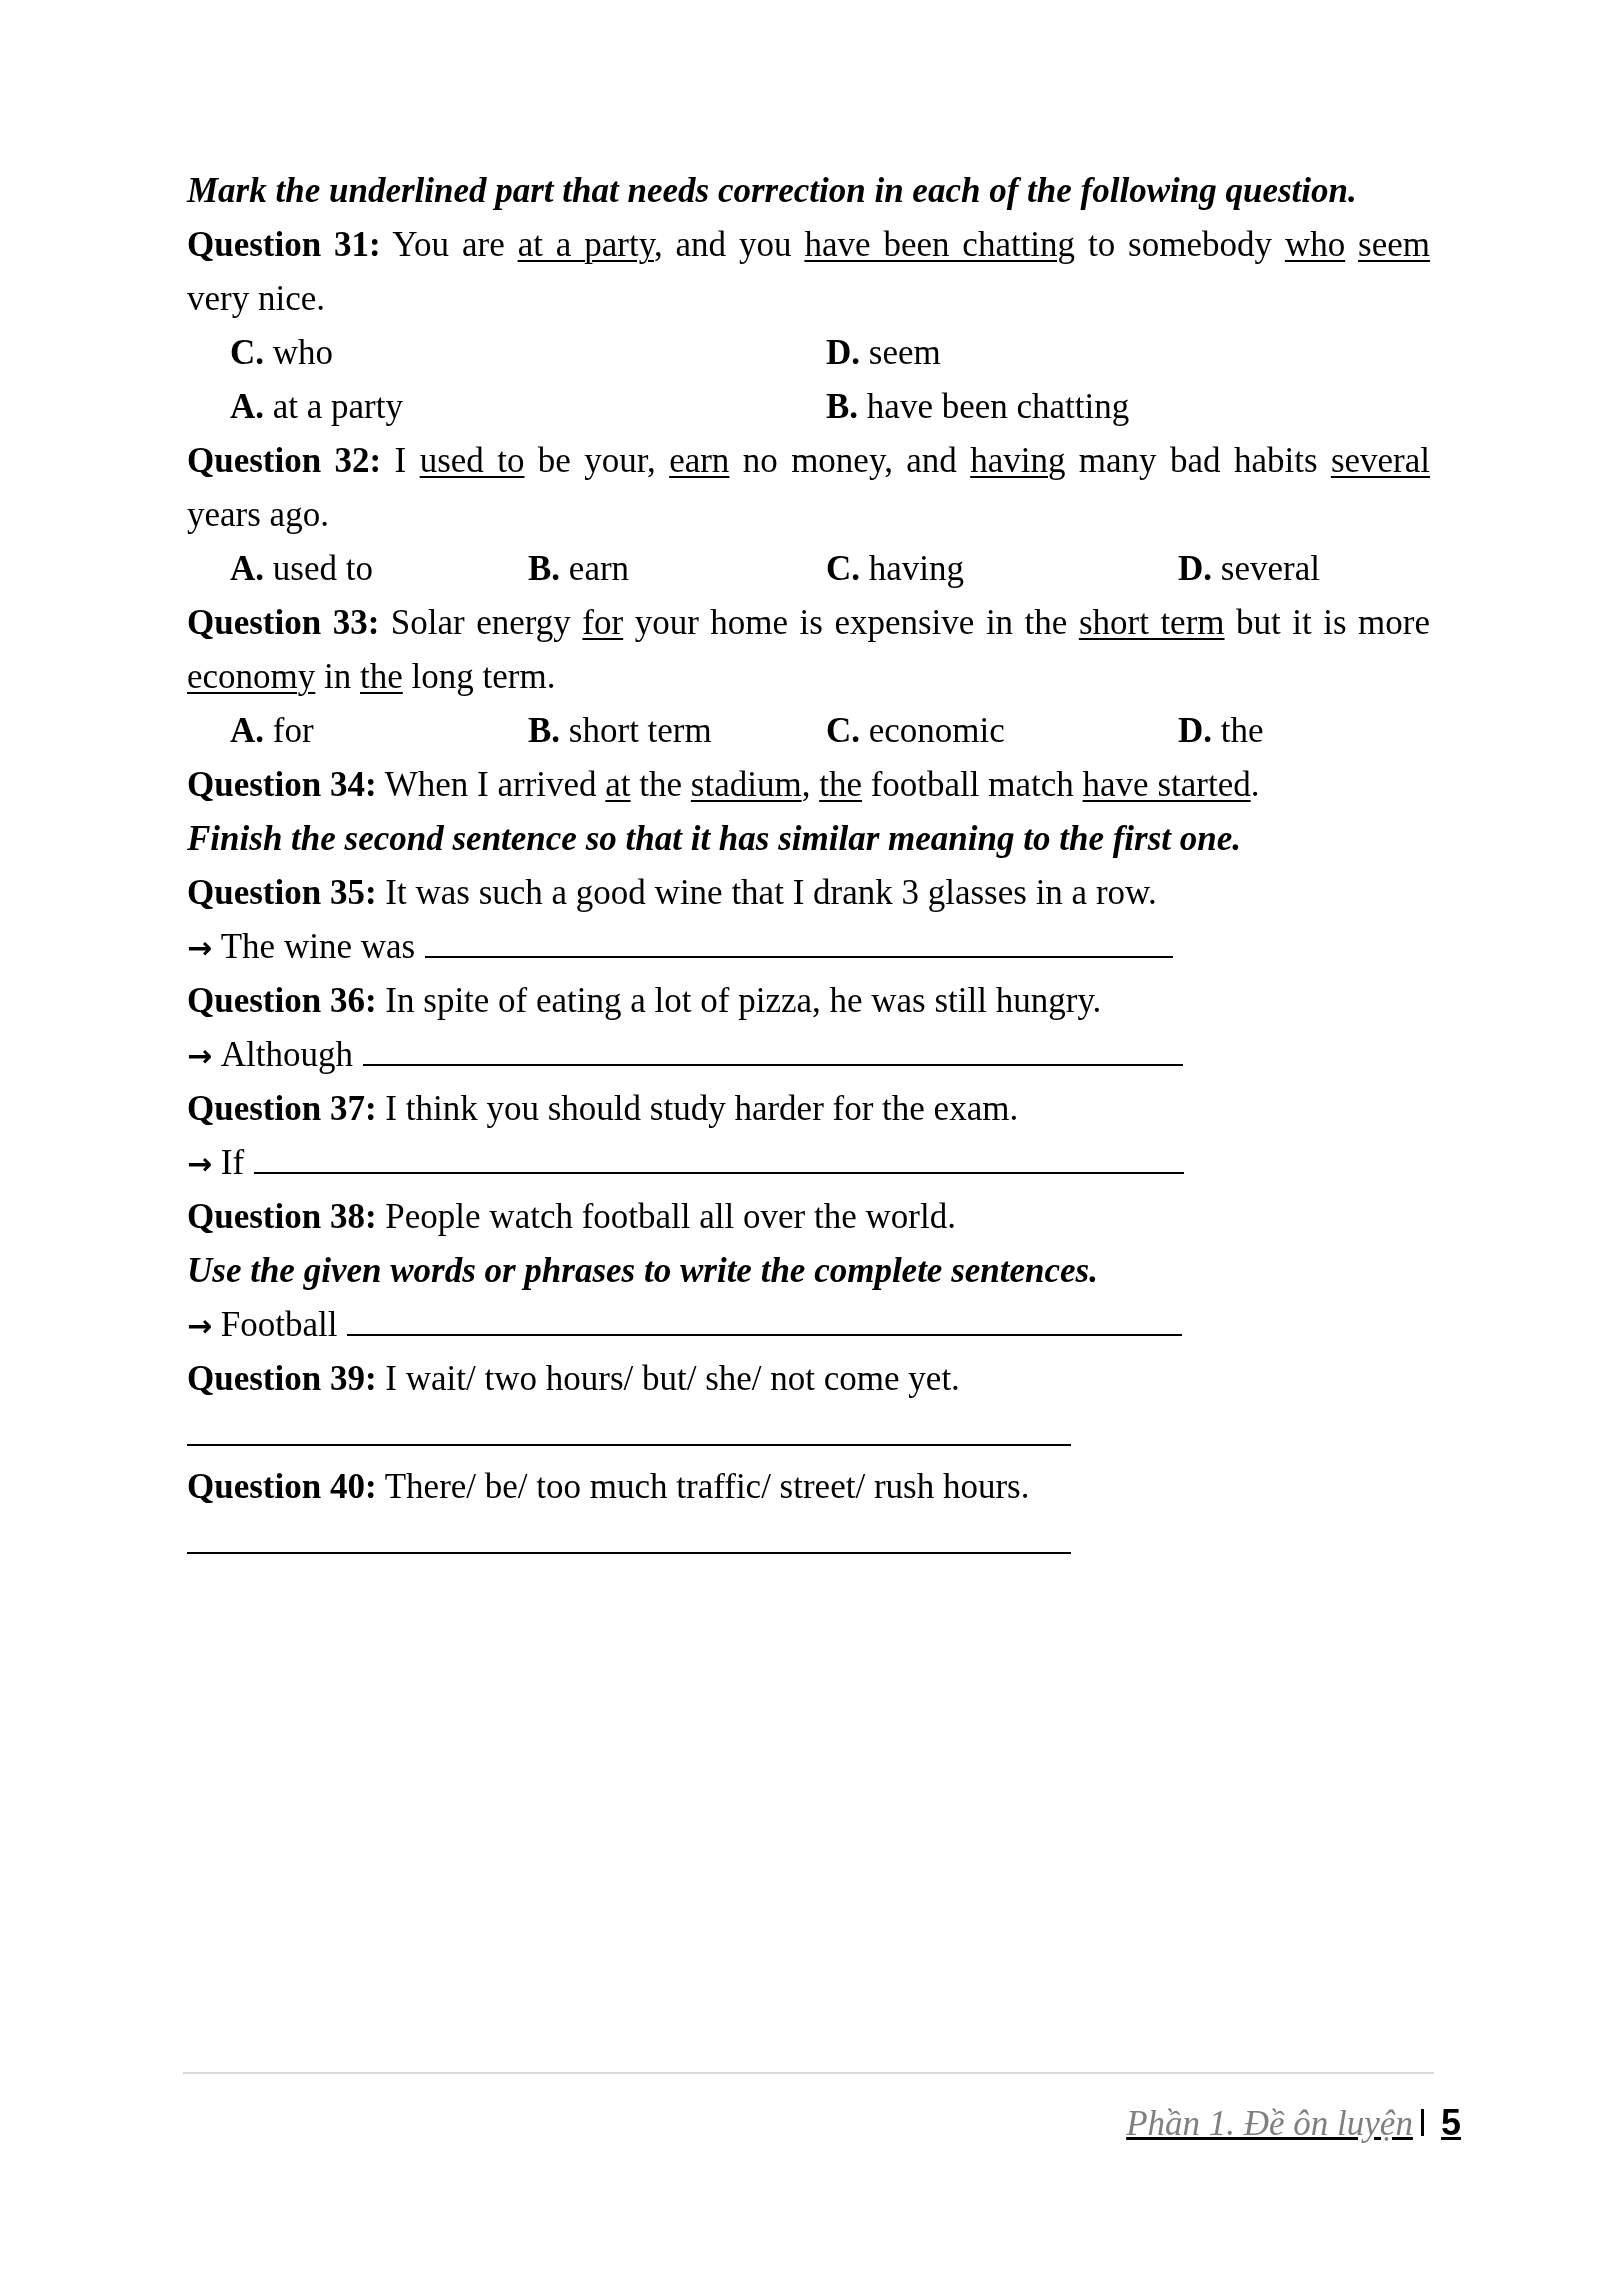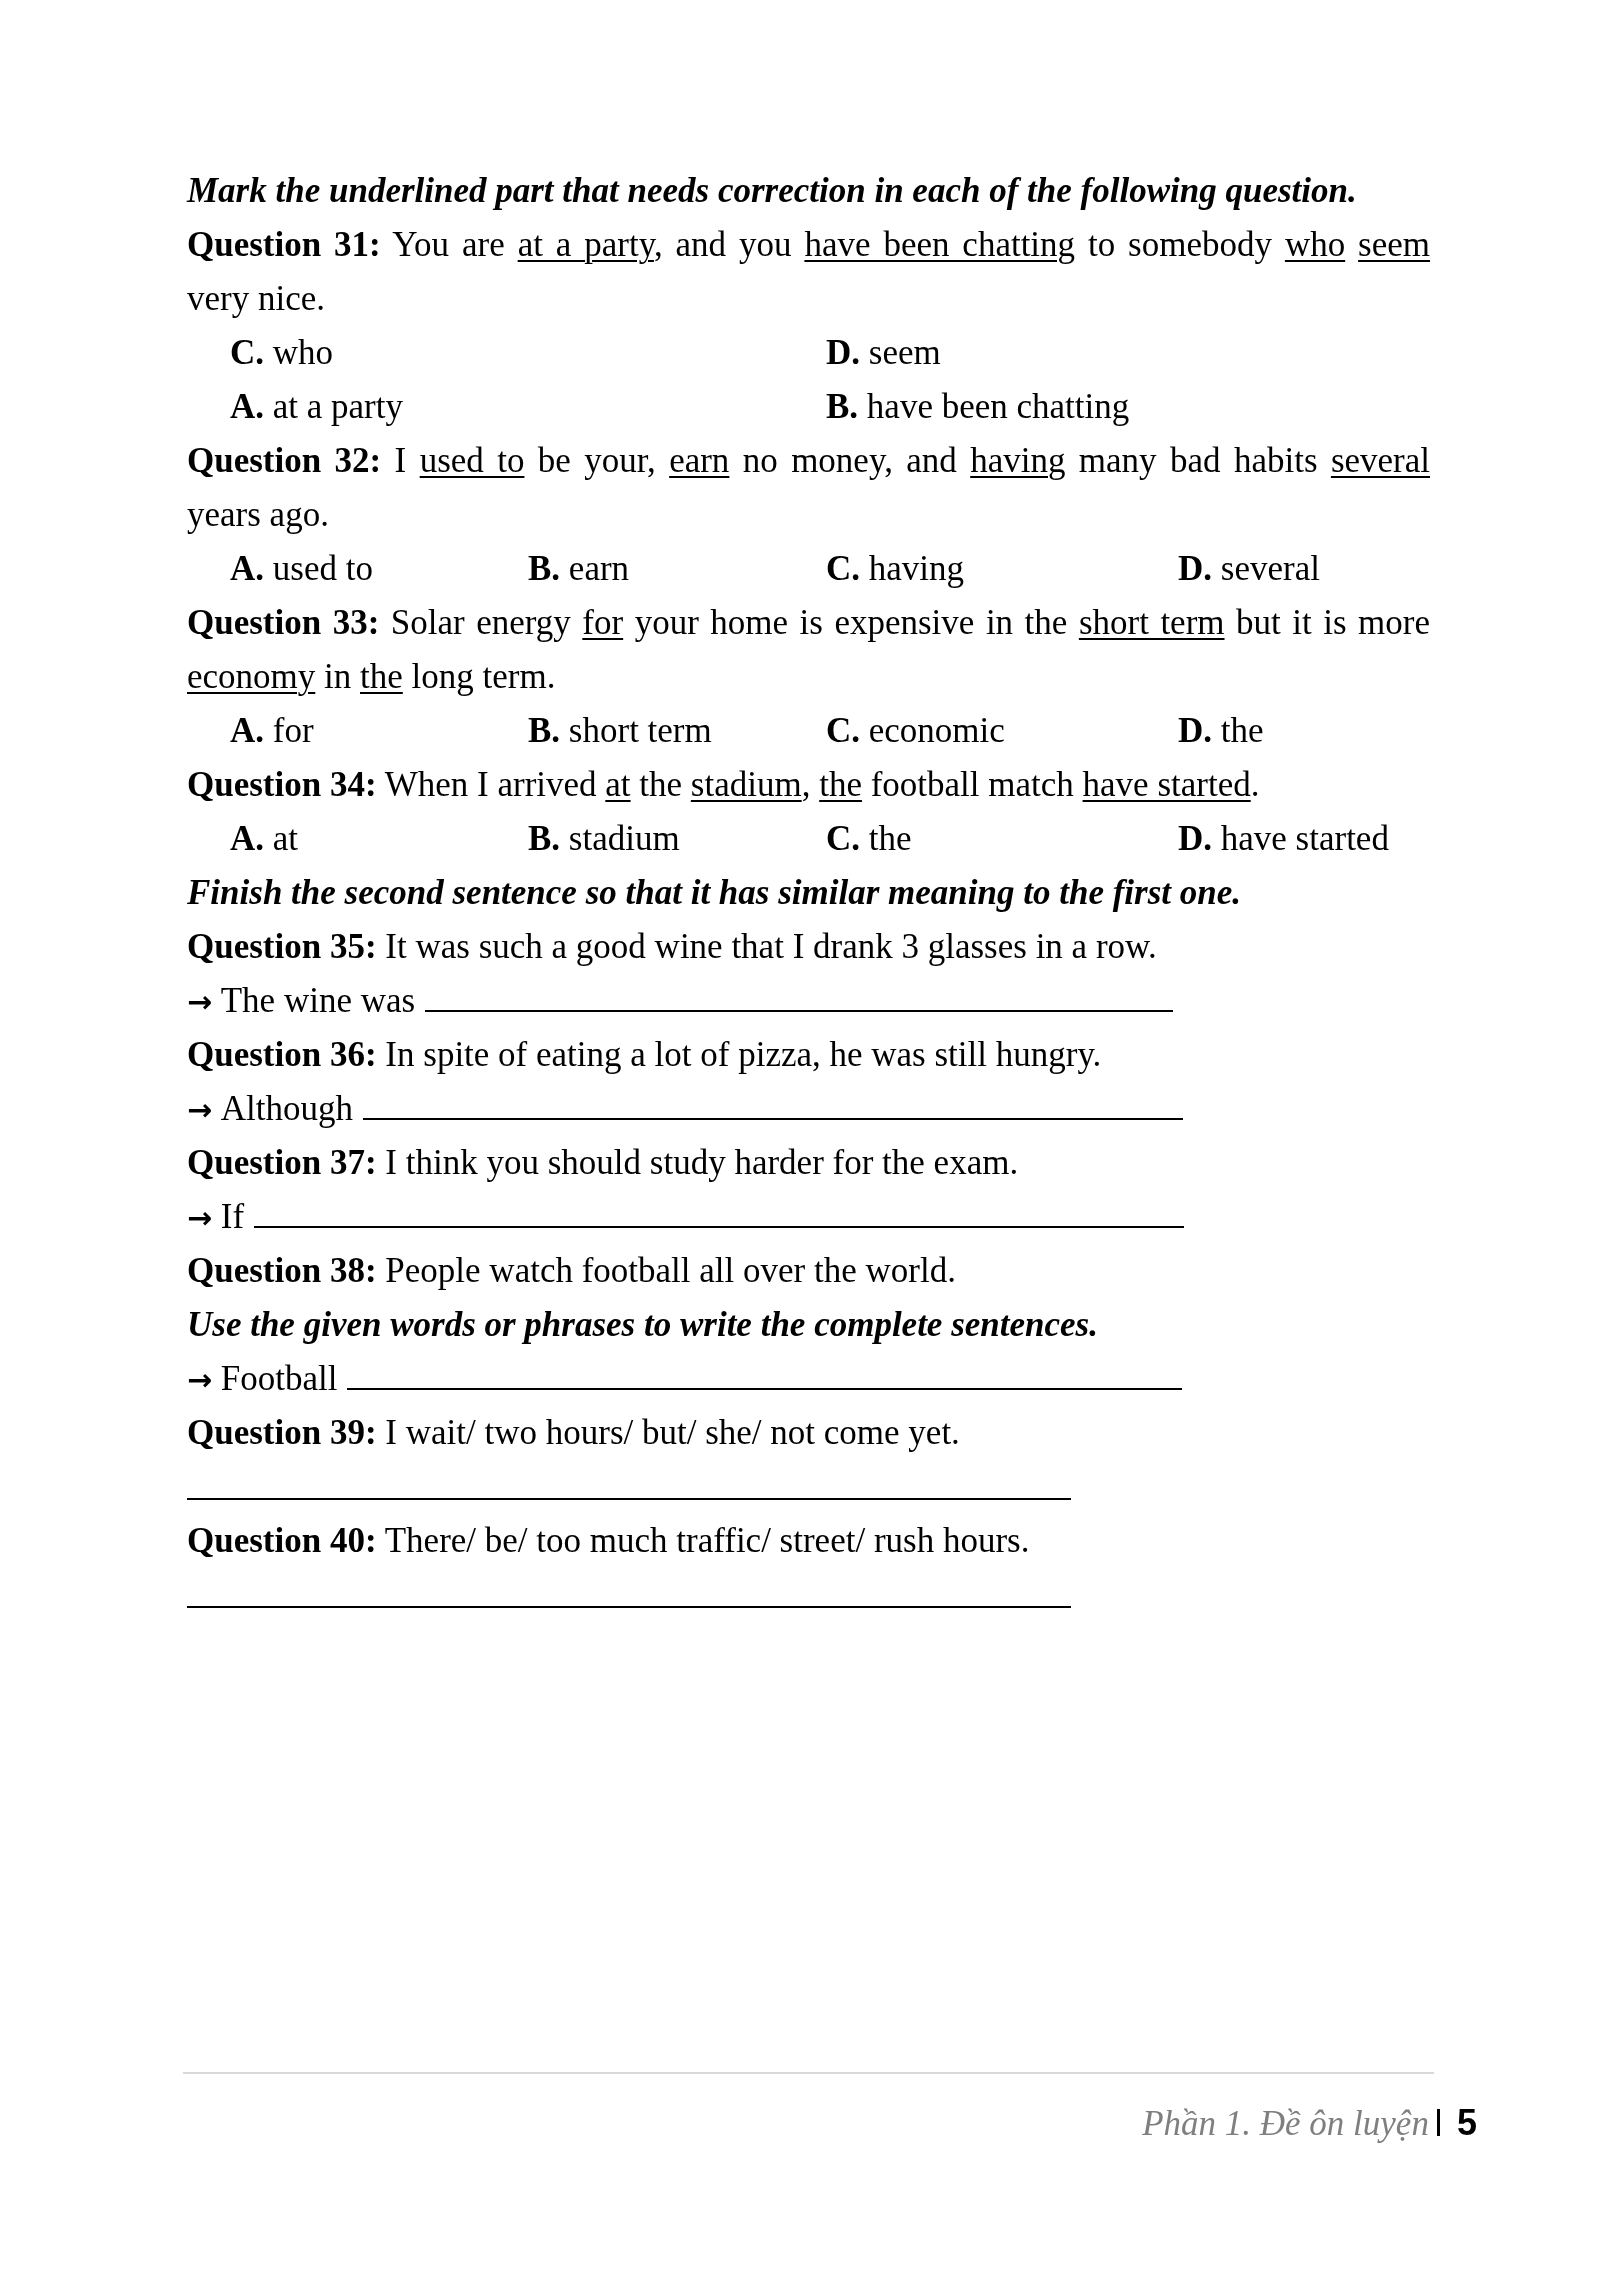--- a/index.html
+++ b/index.html
@@ -27,22 +27,23 @@
       display: inline-block; vertical-align: baseline; border-bottom: 2.2px solid #000;
       height: 0.7px; margin-left: 10px;
     }
     .fullblank { position: absolute; left: 0; bottom: 14.4px; width: 884px; border-bottom: 2.2px solid #000; }
     .arrow { font-family: "DejaVu Sans", sans-serif; font-weight: bold; font-size: 30px; margin-right: 8.6px; }
     .footer-rule {
       position: absolute; left: 183px; top: 2072px; width: 1251px; height: 0;
       border-top: 2.2px solid #d9d9d9;
     }
     .footer {
-      position: absolute; right: 174px; top: 2098px; font-size: 35px; line-height: 50px;
+      position: absolute; right: 190px; top: 2098px; font-size: 35px; line-height: 50px;
       white-space: nowrap;
+      text-decoration: underline;
     }
     .footer .section { font-style: italic; color: #7f7f7f; }
     .footer .sep { display: inline-block; width: 2.2px; height: 27px; background: #000; margin: 0 17.3px 0 8.6px; vertical-align: -1.4px; }
     .footer .pnum { font-family: "Liberation Sans", "DejaVu Sans", sans-serif; font-weight: bold; font-size: 36px; }
   </style>
 </head>
 <body>
 
 <div class="page">
   <div class="content">
@@ -81,26 +82,20 @@
     </div>
     <div class="opts">
       <span class="opt c4-a"><span class="letter">A.</span><span> for</span></span>
       <span class="opt c4-b"><span class="letter">B.</span><span> short term</span></span>
       <span class="opt c4-c"><span class="letter">C.</span><span> economic</span></span>
       <span class="opt c4-d"><span class="letter">D.</span><span> the</span></span>
     </div>
 
     <div class="line">
       <span class="qlabel">Question 34:</span><span> When I arrived </span><u>at</u><span> the </span><u>stadium</u><span>, </span><u>the</u><span> football match </span><u>have started</u><span>.</span>
-    </div>
-    <div class="opts">
-      <span class="opt c4-a"><span class="letter">A.</span><span> at</span></span>
-      <span class="opt c4-b"><span class="letter">B.</span><span> stadium</span></span>
-      <span class="opt c4-c"><span class="letter">C.</span><span> the</span></span>
-      <span class="opt c4-d"><span class="letter">D.</span><span> have started</span></span>
     </div>
 
     <div class="line instr">Finish the second sentence so that it has similar meaning to the first one.</div>
 
     <div class="line">
       <span class="qlabel">Question 35:</span><span> It was such a good wine that I drank 3 glasses in a row.</span>
     </div>
     <div class="line">
       <span class="arrow">→</span><span>The wine was</span><span class="blank" style="width:748px"></span>
     </div>

